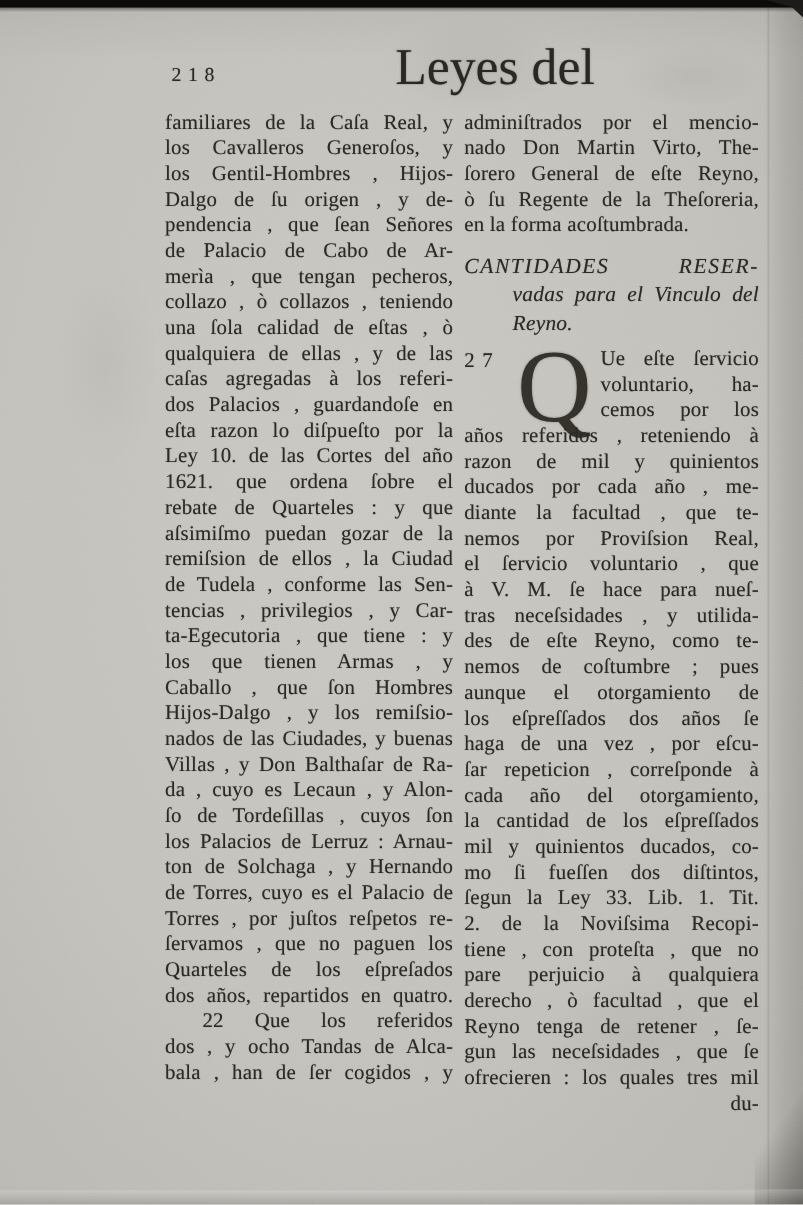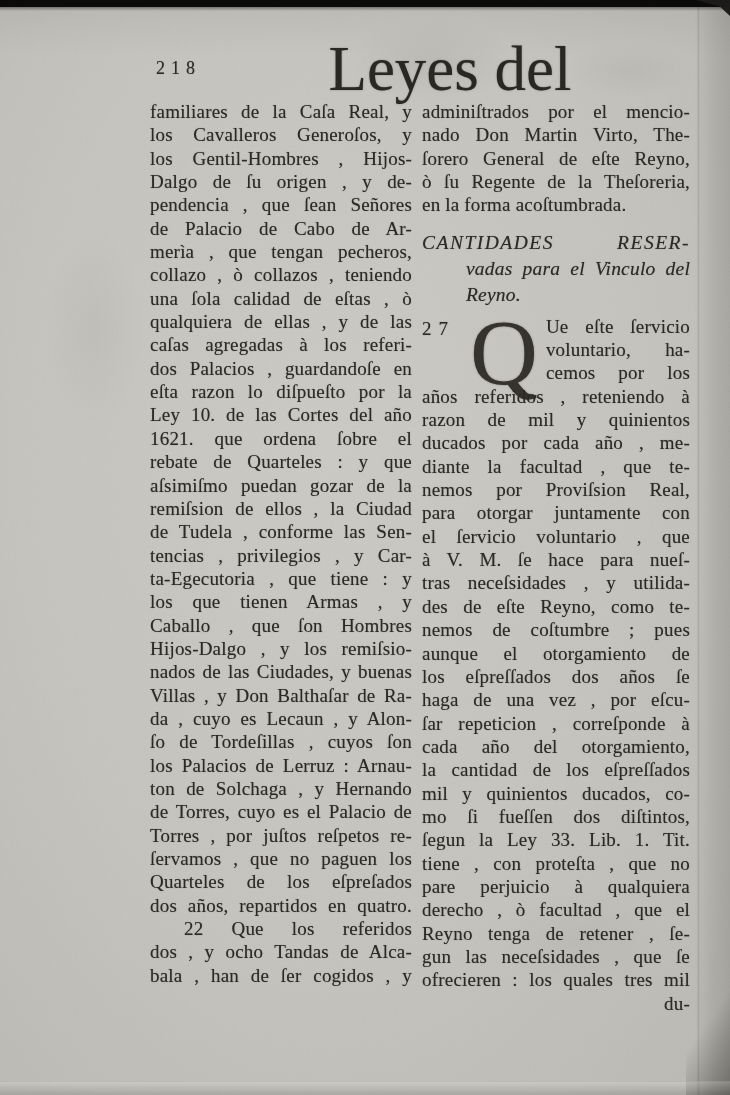--- a/index.html
+++ b/index.html
@@ -42,21 +42,21 @@
          padding-right:8px;margin-top:-2px;
          text-shadow:0 0 2px rgba(53,51,44,0.5);}
   .p27-wrap{flex:1 1 auto;}
   .catch{text-align:right;text-align-last:right;}
   .page-number{
     position:absolute;left:156px;top:58px;font-size:18px;letter-spacing:6px;
     color:#2c2a25;text-shadow:0 0 1px rgba(44,42,37,0.45);
   }
   .header-title{
     position:absolute;left:280px;top:38px;width:340px;text-align:center;
-    font-size:63px;line-height:1;color:#2a2822;
+    font-size:47px;line-height:1;color:#2a2822;
     text-shadow:0 0 1.5px rgba(42,40,34,0.5);
   }
   
   .top-edge{position:absolute;left:0;top:0;width:730px;height:7px;background:#0b0b0a;}
   .top-edge-fade{position:absolute;left:0;top:7px;width:730px;height:4px;
     background:linear-gradient(to bottom,rgba(11,11,10,0.4),rgba(11,11,10,0));}
   .corner-tr{position:absolute;right:0;top:0;width:34px;height:16px;background:#1c1b19;
     clip-path:polygon(0 0,100% 0,100% 100%,70% 40%);}
   .right-shadow{position:absolute;right:0;top:7px;bottom:0;width:36px;
     background:linear-gradient(to right,rgba(40,38,35,0) 0%,rgba(40,38,35,0.10) 55%,rgba(40,38,35,0.16) 100%);}
@@ -144,35 +144,35 @@
             <div class="line">voluntario, ha-</div>
             <div class="line">cemos por los</div>
           </div>
       </div>
       <div>
           <div class="line">años referidos , reteniendo à</div>
           <div class="line">razon de mil y quinientos</div>
           <div class="line">ducados por cada año , me-</div>
           <div class="line">diante la facultad , que te-</div>
           <div class="line">nemos por Proviſsion Real,</div>
-          <div class="line">para otorgar juntamente con</div>
           <div class="line">el ſervicio voluntario , que</div>
           <div class="line">à V. M. ſe hace para nueſ-</div>
           <div class="line">tras neceſsidades , y utilida-</div>
           <div class="line">des de eſte Reyno, como te-</div>
           <div class="line">nemos de coſtumbre ; pues</div>
           <div class="line">aunque el otorgamiento de</div>
           <div class="line">los eſpreſſados dos años ſe</div>
           <div class="line">haga de una vez , por eſcu-</div>
           <div class="line">ſar repeticion , correſponde à</div>
           <div class="line">cada año del otorgamiento,</div>
           <div class="line">la cantidad de los eſpreſſados</div>
           <div class="line">mil y quinientos ducados, co-</div>
           <div class="line">mo ſi fueſſen dos diſtintos,</div>
           <div class="line">ſegun la Ley 33. Lib. 1. Tit.</div>
+          <div class="line">2. de la Noviſsima Recopi-</div>
           <div class="line">tiene , con proteſta , que no</div>
           <div class="line">pare perjuicio à qualquiera</div>
           <div class="line">derecho , ò facultad , que el</div>
           <div class="line">Reyno tenga de retener , ſe-</div>
           <div class="line">gun las neceſsidades , que ſe</div>
           <div class="line">ofrecieren : los quales tres mil</div>
         </div>
       <div class="line catch">du-</div>
     </div>
   </div>

